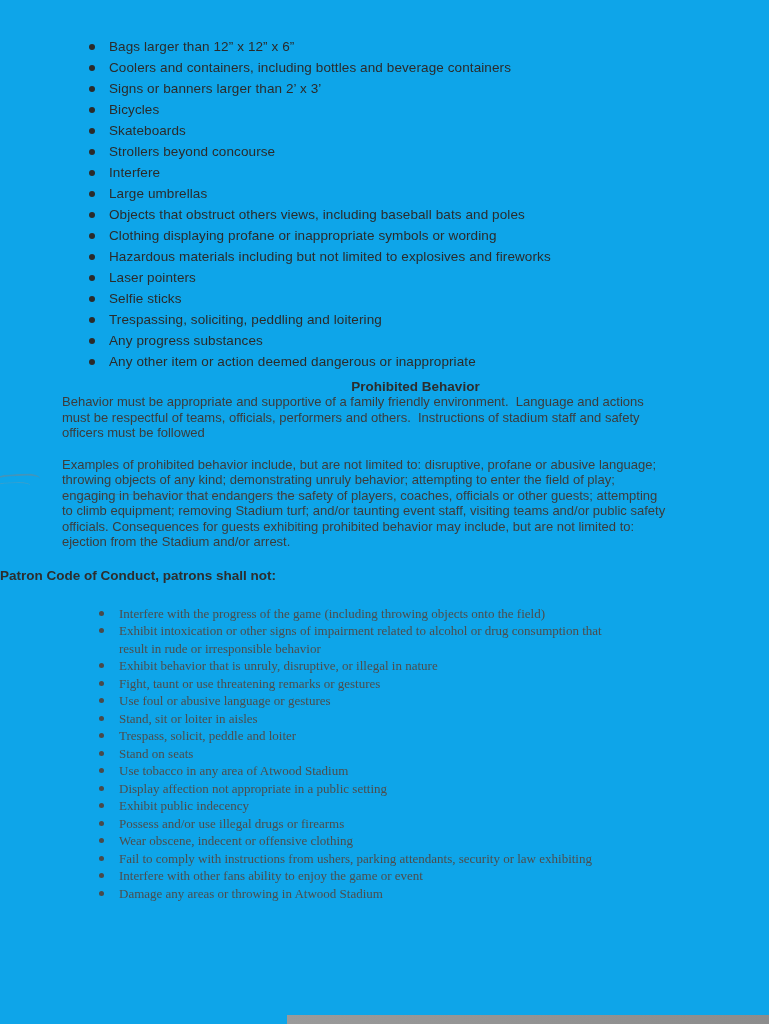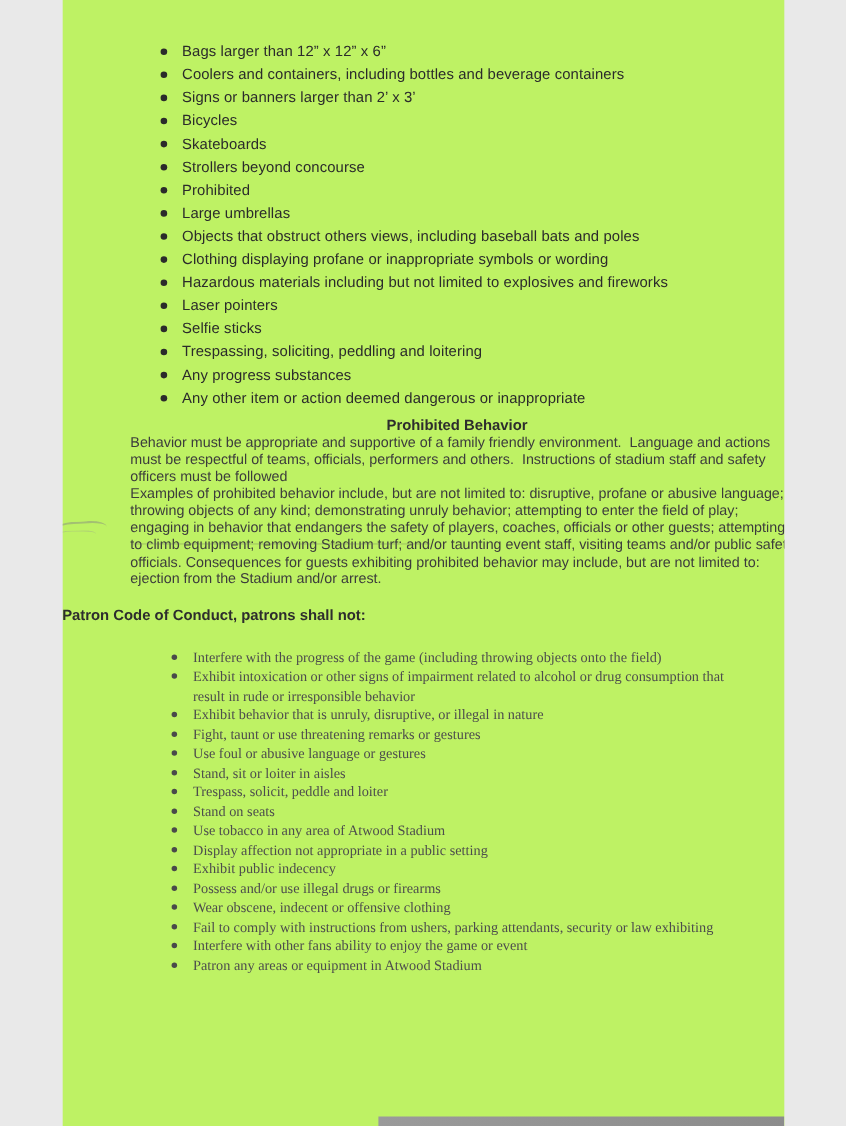--- a/index.html
+++ b/index.html
@@ -1,24 +1,24 @@
 <!DOCTYPE html>
 <html><head>
 <meta charset="utf-8">
 <style>
   * { margin: 0; padding: 0; box-sizing: border-box; }
   html, body { background: #e9e9e9; }
   body { font-family: "Liberation Sans", sans-serif; }
 
   .page {
     position: relative;
-    width: 656px;
+    width: 769px;
     height: 1024px;
     margin: 0 auto;
-    background: #bef264;
+    background: #0ea5e9;
     overflow: hidden;
     padding-top: 40px;
     color: #3a3a3a;
   }
 
   
   .list1 {
     list-style: none;
     margin-left: 88px;
     margin-right: 40px;
@@ -53,21 +53,21 @@
     text-align: center;
   }
   .para {
     margin-left: 62px;
     width: 668px;
     font-size: 13px;
     line-height: 15.5px;
     white-space: pre-wrap;
     color: #3c3c3c;
   }
-  .para.second { }
+  .para.second { margin-top: 16px; }
 
   
   .h2 {
     margin-top: 18px;
     font-size: 13.5px;
     font-weight: bold;
     color: #2d2d2d;
   }
 
   
@@ -140,21 +140,21 @@
 
 <div class="page">
 
   <ul class="list1">
       <li>Bags larger than 12” x 12” x 6”</li>
       <li>Coolers and containers, including bottles and beverage containers</li>
       <li>Signs or banners larger than 2’ x 3’</li>
       <li>Bicycles</li>
       <li>Skateboards</li>
       <li>Strollers beyond concourse</li>
-      <li>Prohibited</li>
+      <li>Interfere</li>
       <li>Large umbrellas</li>
       <li>Objects that obstruct others views, including baseball bats and poles</li>
       <li>Clothing displaying profane or inappropriate symbols or wording</li>
       <li>Hazardous materials including but not limited to explosives and fireworks</li>
       <li>Laser pointers</li>
       <li>Selfie sticks</li>
       <li>Trespassing, soliciting, peddling and loitering</li>
       <li>Any progress substances</li>
       <li>Any other item or action deemed dangerous or inappropriate</li>
     </ul>
@@ -184,20 +184,20 @@
       <li>Stand, sit or loiter in aisles</li>
       <li>Trespass, solicit, peddle and loiter</li>
       <li>Stand on seats</li>
       <li>Use tobacco in any area of Atwood Stadium</li>
       <li>Display affection not appropriate in a public setting</li>
       <li>Exhibit public indecency</li>
       <li>Possess and/or use illegal drugs or firearms</li>
       <li>Wear obscene, indecent or offensive clothing</li>
       <li>Fail to comply with instructions from ushers, parking attendants, security or law exhibiting</li>
       <li>Interfere with other fans ability to enjoy the game or event</li>
-      <li>Patron any areas or equipment in Atwood Stadium</li>
+      <li>Damage any areas or throwing in Atwood Stadium</li>
     </ul>
 
   <div class="scan-smudge"></div>
   <div class="scan-strike"></div>
   <div class="scan-bar"></div>
 
 </div>
 
 </body></html>

